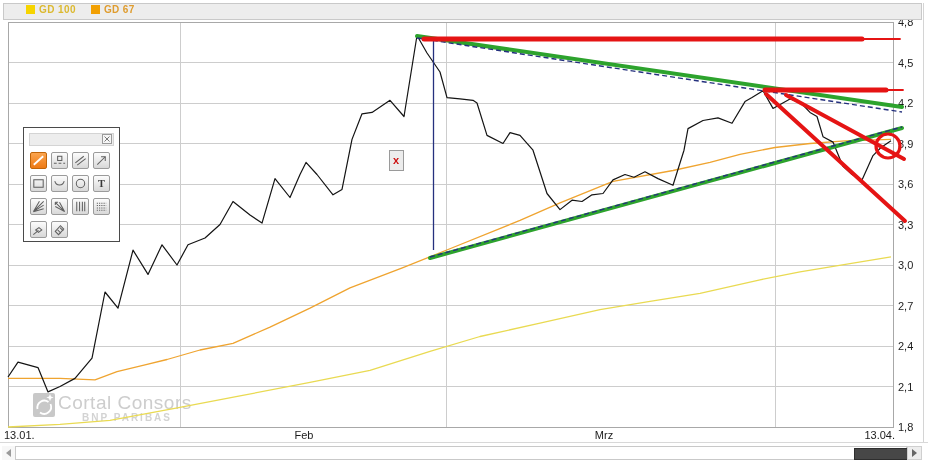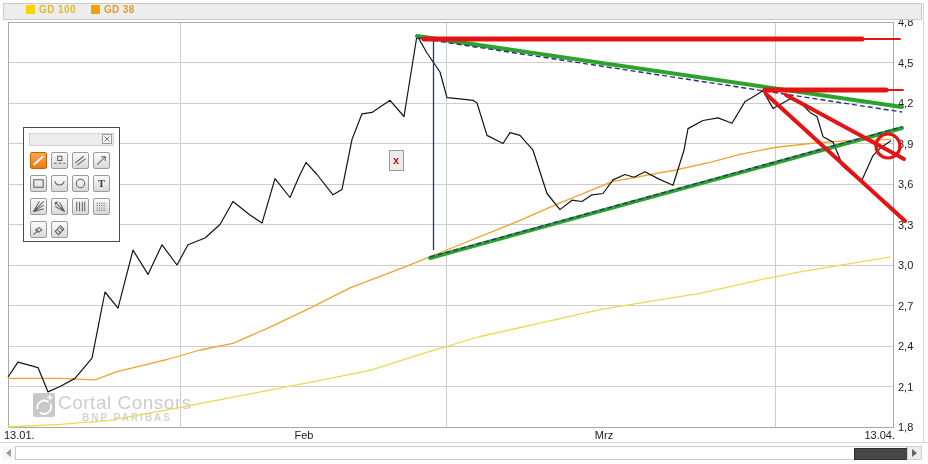--- a/index.html
+++ b/index.html
@@ -46,21 +46,21 @@
 </head>
 <body>
 
 <div id="legend-bar">
     <span class="legend-item">
       <span class="legend-swatch" style="background: rgb(246, 212, 0);"></span>
       <span style="color: rgb(220, 185, 47);">GD 100</span>
     </span>
     <span class="legend-item">
       <span class="legend-swatch" style="background: rgb(242, 160, 3);"></span>
-      <span style="color: rgb(223, 156, 46);">GD 38</span>
+      <span style="color: rgb(223, 156, 46);">GD 67</span>
     </span>
   </div>
 
 <svg id="chart-svg" width="928" height="444" viewBox="0 0 928 444">
     <rect x="8" y="22" width="885" height="405" fill="#ffffff"></rect>
     <g>
       <rect x="33" y="393" width="22" height="24" rx="2" fill="#c8c8c8"></rect>
       <path d="M37.5 409a7 7 0 0 1 11 -7" stroke="#fff" stroke-width="1.8" fill="none"></path>
       <path d="M50.5 404a7 7 0 0 1 -10.5 8.5" stroke="#fff" stroke-width="1.8" fill="none"></path>
       <path d="M50 394l1 2.6 2.6 1-2.6 1-1 2.6-1-2.6-2.6-1 2.6-1z" fill="#fff"></path>

